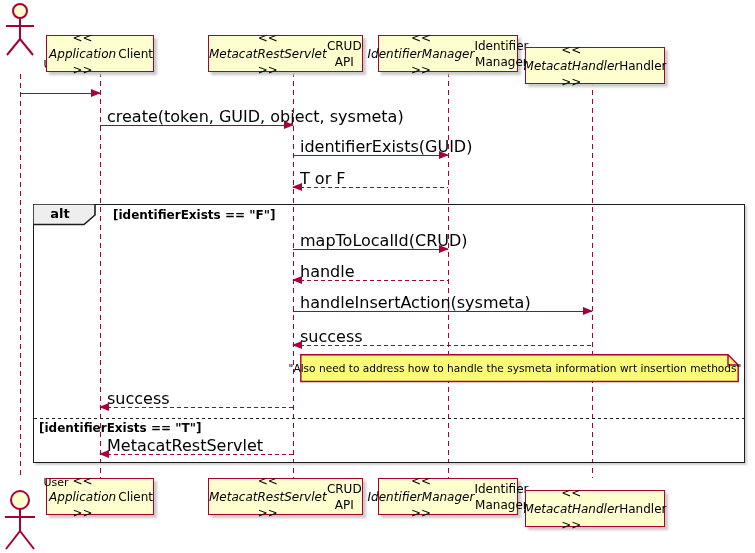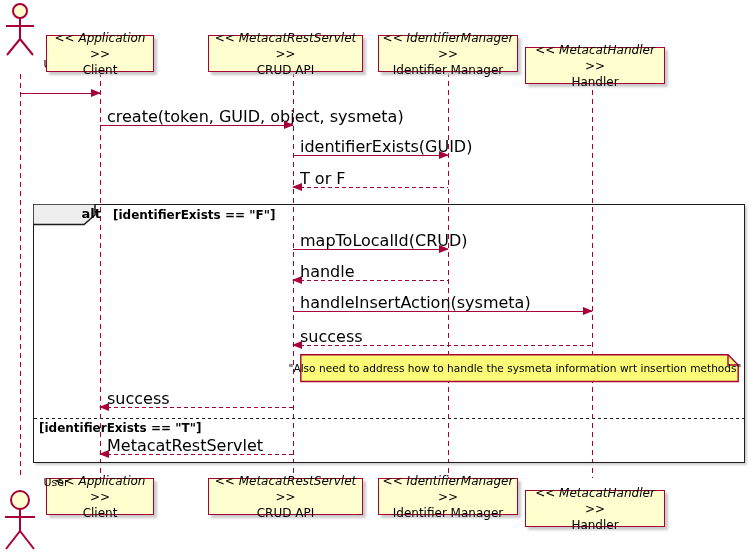--- a/index.html
+++ b/index.html
@@ -15,21 +15,21 @@
   .ll-user{left:20px;top:74px;height:403px;}
   .ll-client{left:100px;top:72px;height:406px;}
   .ll-crud{left:293px;top:72px;height:406px;}
   .ll-idm{left:448px;top:72px;height:406px;}
   .ll-handler{left:592px;top:72px;height:406px;}
   
   .pbox{
     position:absolute;height:37px;box-sizing:border-box;
     background:#FEFECE;border:1.5px solid #A80036;
     box-shadow:2.5px 2.5px 2.5px #c9c9c9;
-    display:flex;flex-direction:column;align-items:center;justify-content:center;
+    display:flex;flex-direction:row;align-items:center;justify-content:center;
     font-size:12px;line-height:16px;text-align:center;z-index:6;
   }
   .pbox .stereo{font-style:italic;}
   .p-client{left:46px;width:108px;}
   .p-crud{left:208px;width:155px;}
   .p-idm{left:378px;width:140px;}
   .p-handler{left:525px;width:140px;margin-top:12px;}
   .row-top{top:35px;}
   .row-bottom{top:478px;}
   
@@ -59,22 +59,22 @@
   .m7{left:293px;width:299px;top:345px;}
   .m8{left:100px;width:193px;top:407px;}
   .m9{left:100px;width:193px;top:454px;}
   
   .frame{
     position:absolute;left:33px;top:204px;width:712px;height:259px;box-sizing:border-box;
     border:1.7px solid #1d1d1d;box-shadow:2px 2px 2px #cfcfcf;z-index:3;background:transparent;
   }
   .frame-op{position:absolute;left:-1px;top:-1px;z-index:5;}
   .frame-op-text{
-    position:absolute;left:0;top:1px;width:52px;text-align:right;
-    font-size:13px;font-weight:bold;z-index:6;padding-left:15px;
+    position:absolute;left:0;top:1px;width:52px;text-align:center;
+    font-size:13px;font-weight:bold;z-index:6;
   }
   .cond{position:absolute;font-size:12px;font-weight:bold;white-space:nowrap;z-index:5;}
   .cond-f{left:79px;top:3px;}
   .cond-t{left:5px;top:216px;}
   .divider{
     position:absolute;left:0;top:213px;width:100%;height:1px;
     background-image:repeating-linear-gradient(to right,#1d1d1d 0 3px,transparent 3px 6px);
     z-index:4;
   }
   

